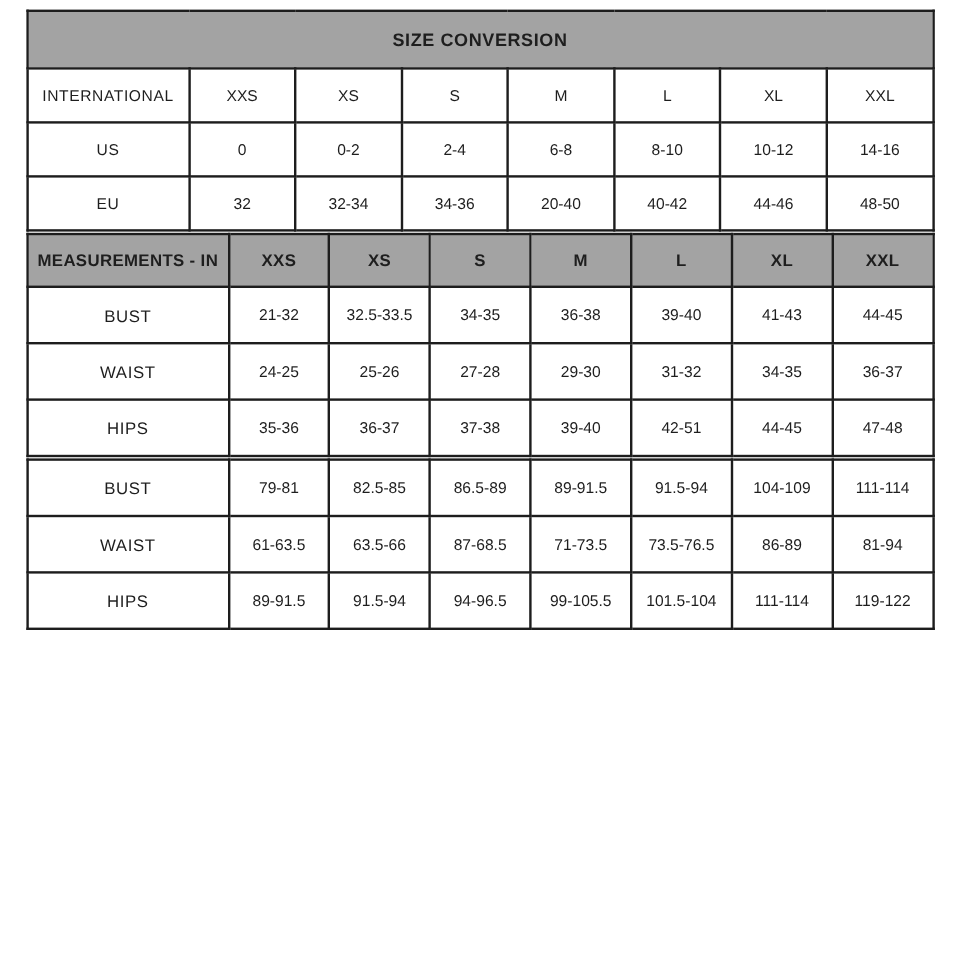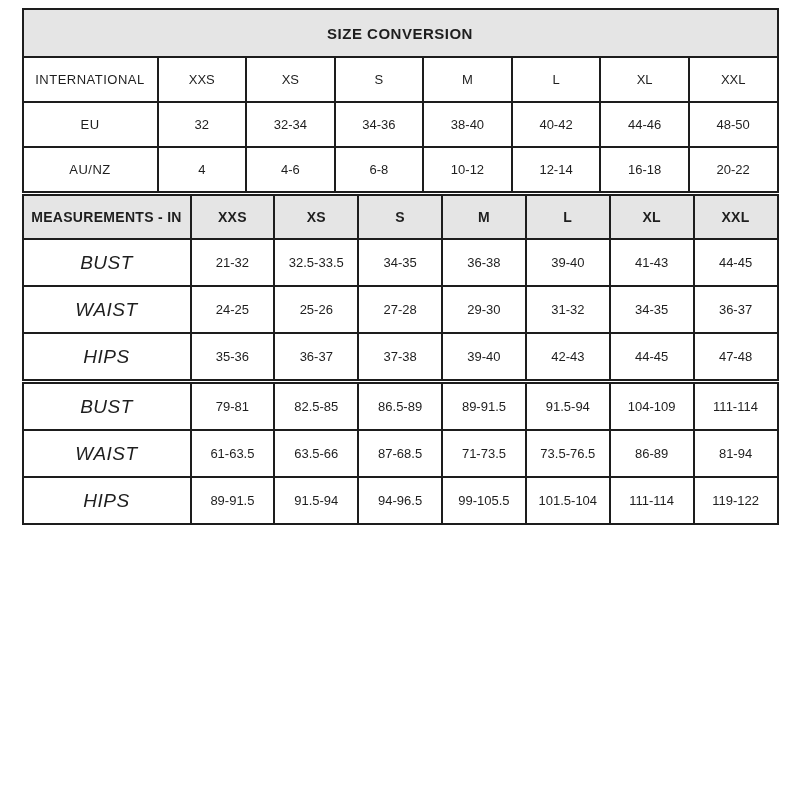--- a/index.html
+++ b/index.html
@@ -31,21 +31,21 @@
   td {
     border: 2px solid #1d1d1d;
     text-align: center;
     vertical-align: middle;
     font-size: 13px;
     color: #1e1e1e;
     overflow: hidden;
     white-space: nowrap;
   }
   .gray {
-    background: #e5e5e5;
+    background: #a3a3a3;
   }
   
   .t1 .section-row td {
     height: 44px;
     font-weight: 700;
     font-size: 15px;
     letter-spacing: 0.5px;
   }
   .t1 .size-row td, .t1 .data-row td {
     height: 41px;
@@ -58,23 +58,22 @@
   .t2 .head-row td {
     height: 40px;
     font-weight: 700;
     font-size: 14px;
     letter-spacing: 0.3px;
   }
   .t2 .data-row td {
     height: 43px;
   }
   .t2 .data-row td.row-label {
-    font-size: 19px;
+    font-size: 14px;
     letter-spacing: 0.5px;
-    font-style: italic;
   }
   .t1 td.row-label {
     letter-spacing: 0.5px;
   }
 </style>
 </head>
 <body>
 
 <div class="page">
 
@@ -98,38 +97,38 @@
       <td class="row-label">INTERNATIONAL</td>
       <td>XXS</td>
       <td>XS</td>
       <td>S</td>
       <td>M</td>
       <td>L</td>
       <td>XL</td>
       <td>XXL</td>
     </tr>
     <tr class="data-row">
+      <td class="row-label">US</td>
+      <td>0</td>
+      <td>0-2</td>
+      <td>2-4</td>
+      <td>6-8</td>
+      <td>8-10</td>
+      <td>10-12</td>
+      <td>14-16</td>
+    </tr>
+    <tr class="data-row">
       <td class="row-label">EU</td>
       <td>32</td>
       <td>32-34</td>
       <td>34-36</td>
-      <td>38-40</td>
+      <td>20-40</td>
       <td>40-42</td>
       <td>44-46</td>
       <td>48-50</td>
-    </tr>
-    <tr class="data-row">
-      <td class="row-label">AU/NZ</td>
-      <td>4</td>
-      <td>4-6</td>
-      <td>6-8</td>
-      <td>10-12</td>
-      <td>12-14</td>
-      <td>16-18</td>
-      <td>20-22</td>
     </tr>
   </tbody>
     </table>
 
   <table class="t2">
     <colgroup>
       <col class="label-col">
         <col>
         <col>
         <col>
@@ -168,21 +167,21 @@
       <td>31-32</td>
       <td>34-35</td>
       <td>36-37</td>
     </tr>
     <tr class="data-row">
       <td class="row-label">HIPS</td>
       <td>35-36</td>
       <td>36-37</td>
       <td>37-38</td>
       <td>39-40</td>
-      <td>42-43</td>
+      <td>42-51</td>
       <td>44-45</td>
       <td>47-48</td>
     </tr>
   </tbody>
     </table>
 
   <table class="t2">
     <colgroup>
       <col class="label-col">
         <col>

